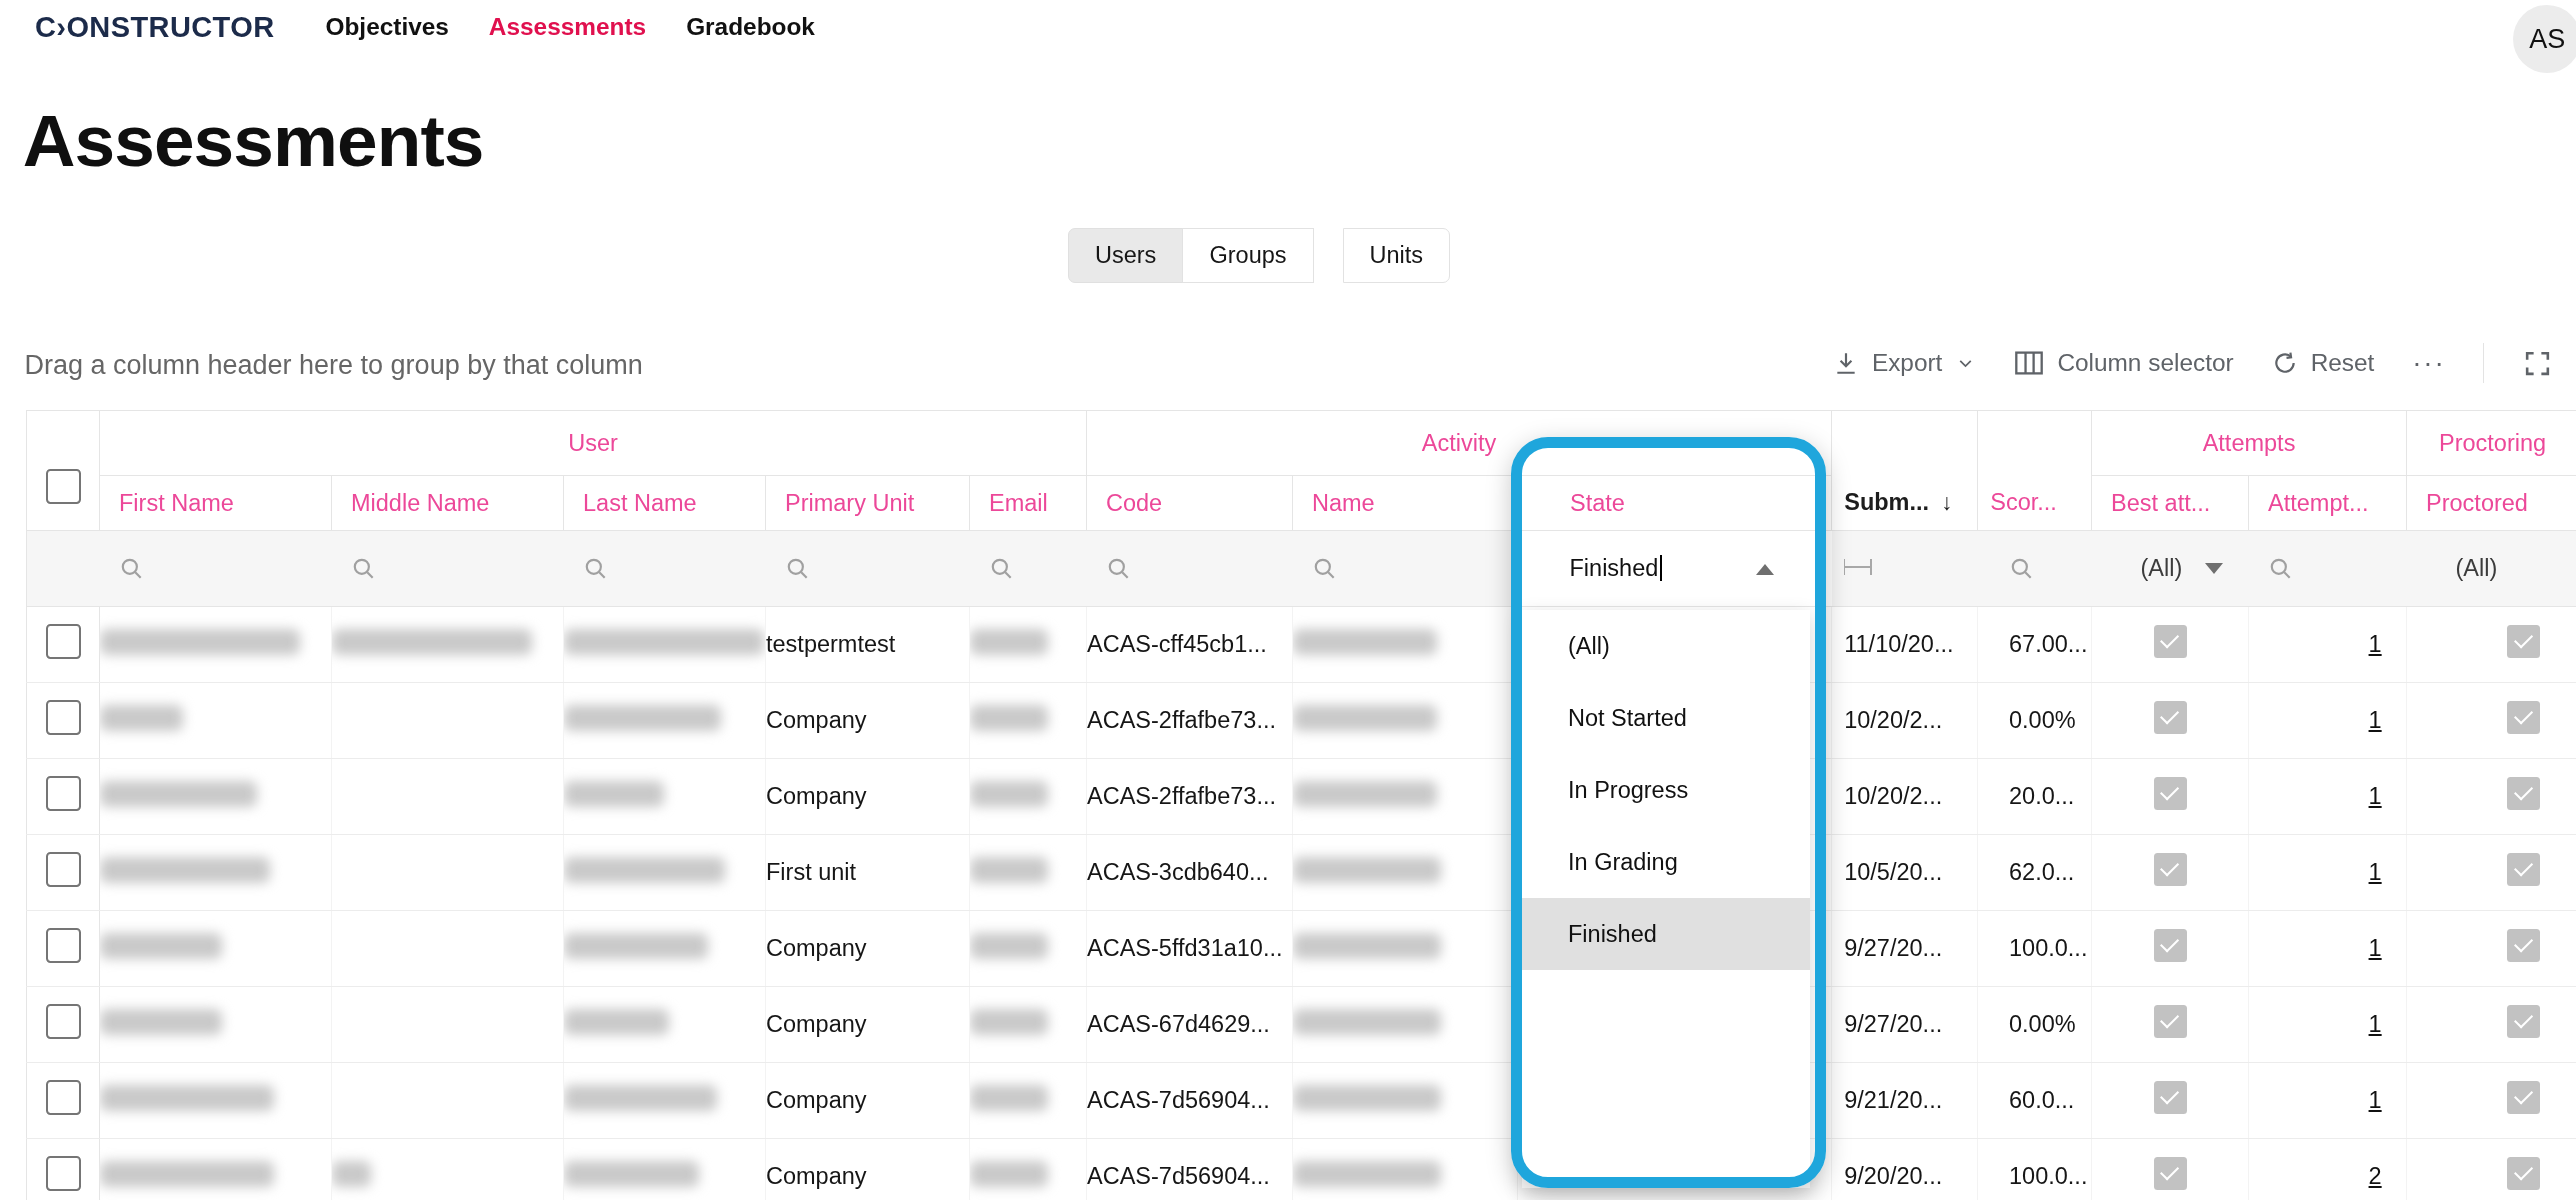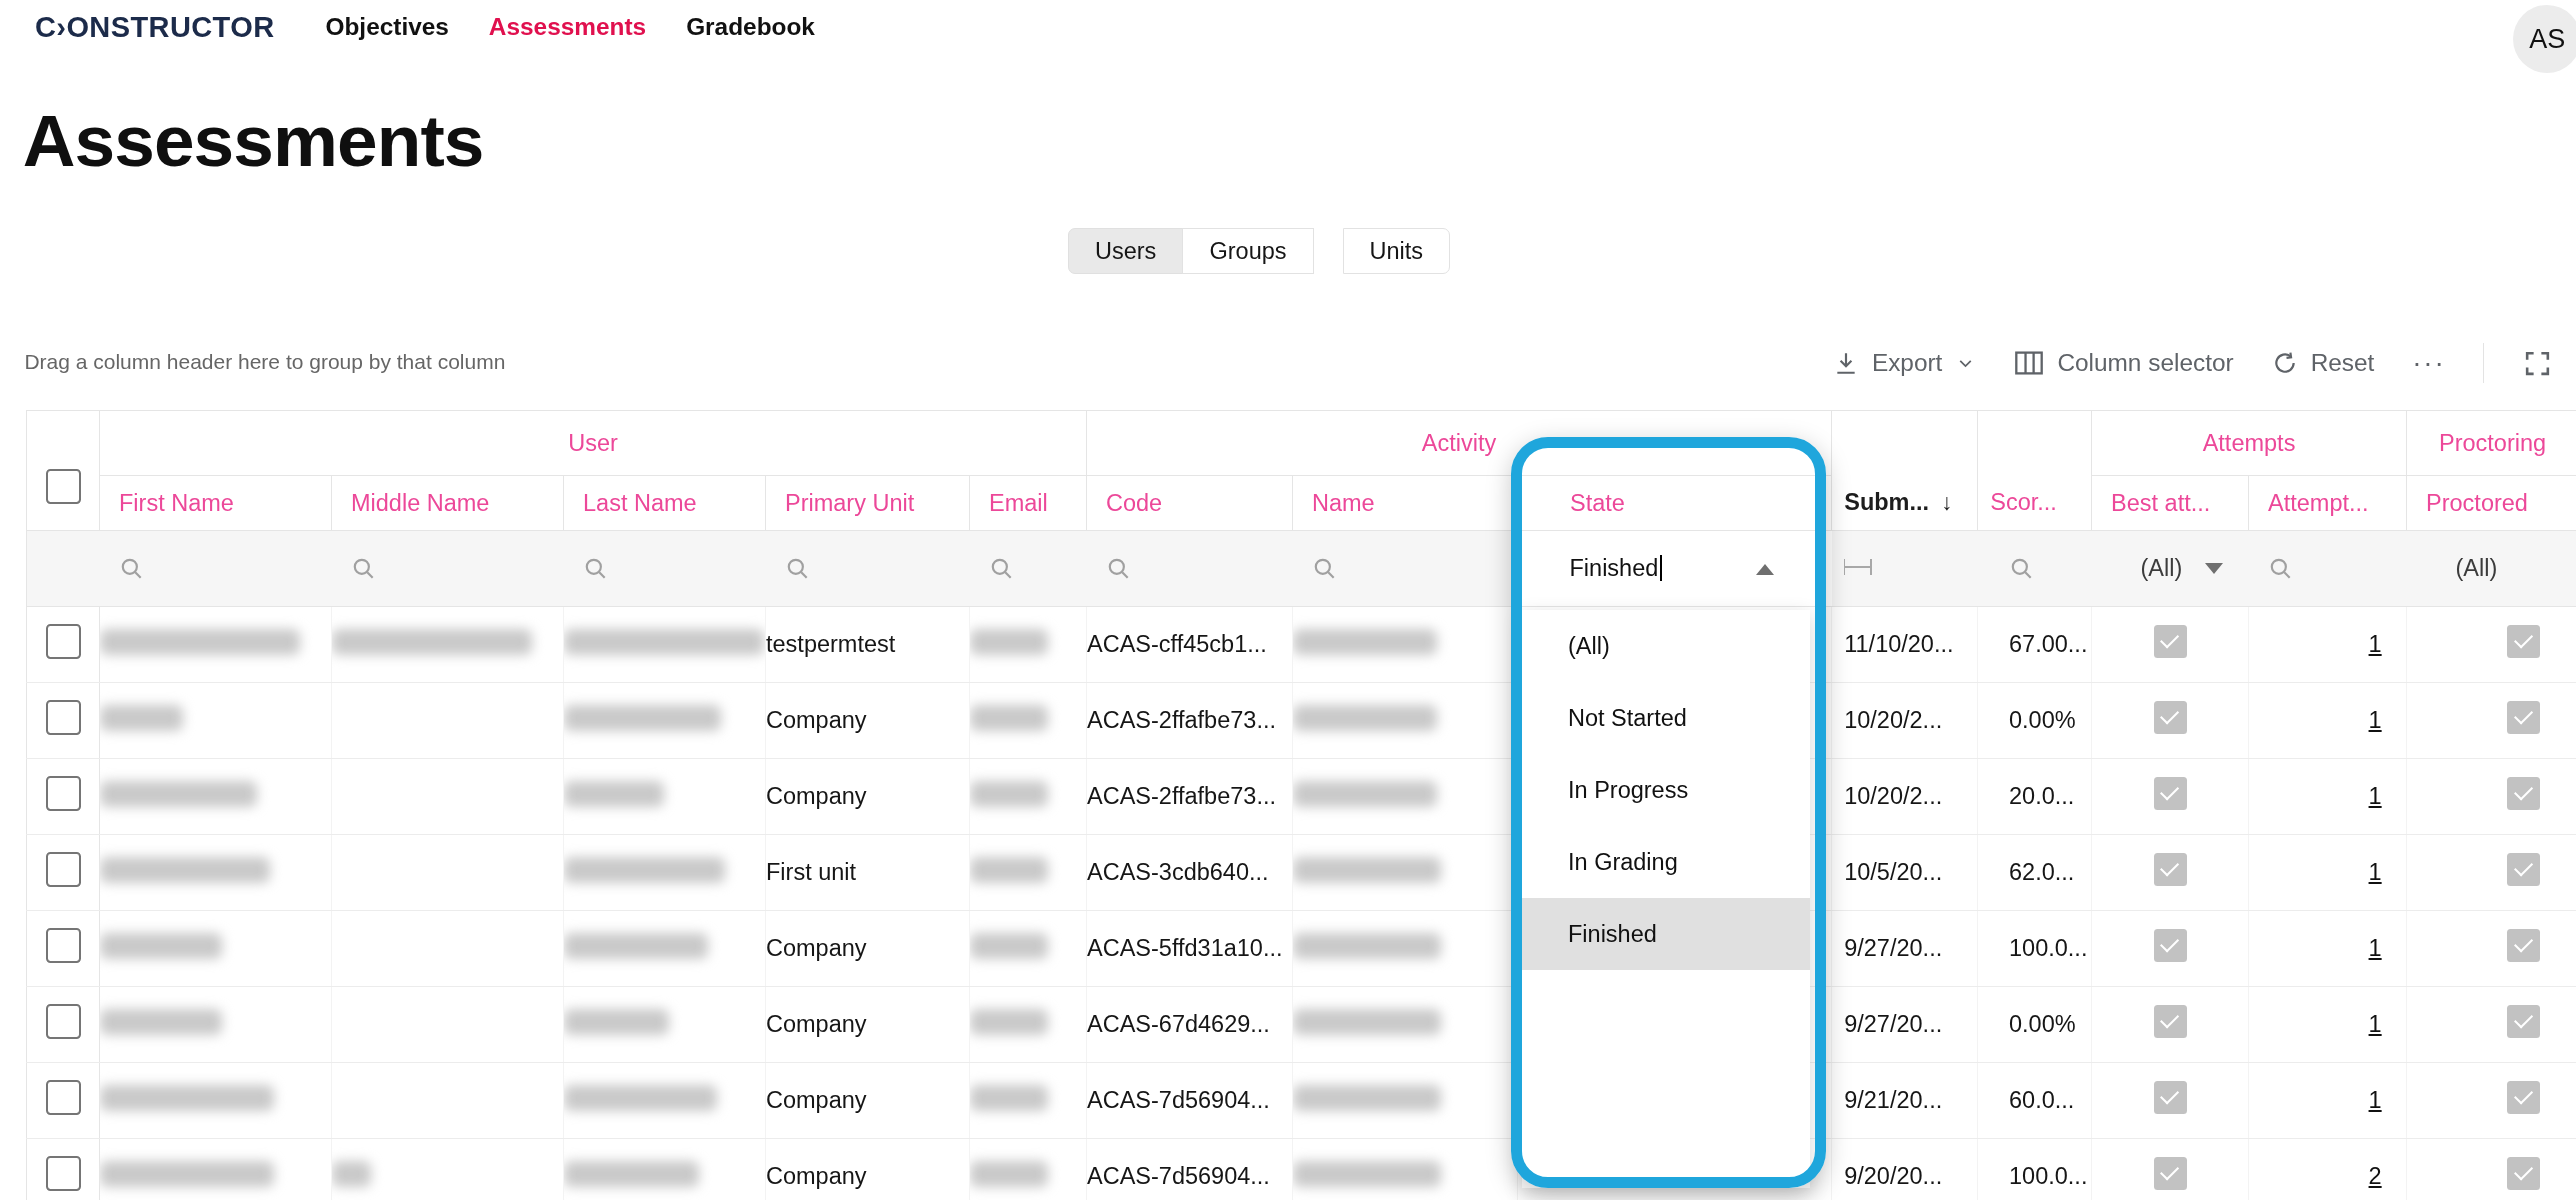--- a/index.html
+++ b/index.html
@@ -14,27 +14,27 @@
   .nav-item { font-size:24.4px; font-weight:600; color:#111; cursor:pointer; }
   .nav-item.active { color:#e0104e; }
   .avatar { position:absolute; right:-5.2px; top:5.2px; width:68px; height:68px; border-radius:50%;
             background:#ececec; display:flex; align-items:center; justify-content:center;
             font-size:27px; color:#111; }
 
   
   .page-title { position:absolute; left:22.7px; top:99px; font-size:73px; font-weight:700;
                 letter-spacing:-0.9px; color:#0f0f0f; }
   .seg { position:absolute; left:1068px; top:228px; display:flex; }
-  .seg-btn { height:46px; padding:0 26px; display:flex; align-items:center; font-size:23.5px;
+  .seg-btn { height:55px; padding:0 26px; display:flex; align-items:center; font-size:23.5px;
              background:#fff; border:0.9px solid #e2e2e2; margin-left:-0.9px; color:#161616; cursor:pointer; }
   .seg-btn:first-child { border-radius:7px 0 0 7px; margin-left:0; }
   .seg-btn:last-child  { border-radius:0 7px 7px 0;margin-left:29px; }
   .seg-btn.active { background:#e9e9e9; border-color:#e0e0e0; }
 
-  .drag-hint { position:absolute; left:24.4px; top:350px; font-size:21px; color:#666; }
+  .drag-hint { position:absolute; left:24.4px; top:350px; font-size:27px; color:#666; }
   .actions { position:absolute; right:22.7px; top:335px; height:56px; display:flex;
              align-items:center; gap:38px; color:#5f6368; }
   .action { display:flex; align-items:center; gap:13px; font-size:24.4px; cursor:pointer; }
   .action svg { display:block; }
   .dots { font-size:28px; letter-spacing:1.7px; color:#5f6368; cursor:pointer; }
   .vdiv { width:0.9px; height:40px; background:#e3e3e3; }
 
   
   .grid-wrap { position:absolute; left:26px; top:410px; width:2550px; height:791px; overflow:hidden; }
   table { border-collapse:collapse; table-layout:fixed; width:2550px; }

